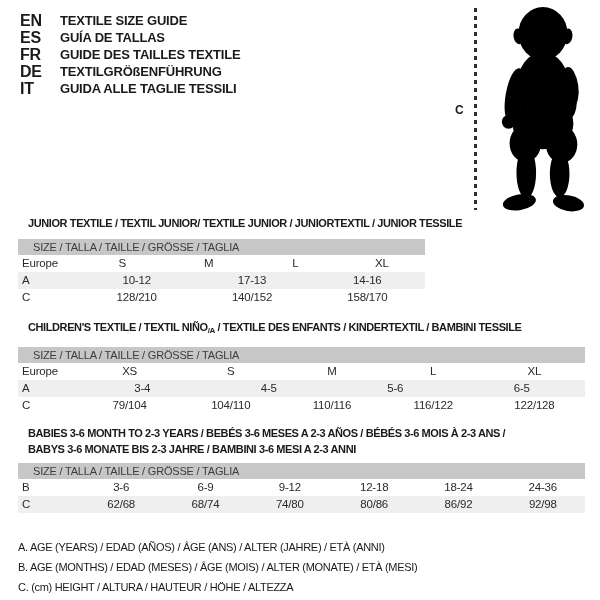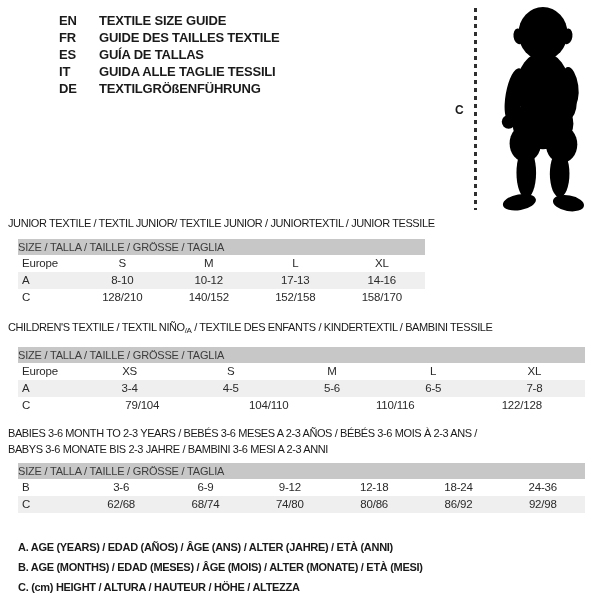--- a/index.html
+++ b/index.html
@@ -3,73 +3,73 @@
 <meta charset="utf-8">
 <style>
   html,body{margin:0;padding:0;}
   body{
     width:600px;height:600px;position:relative;background:#ffffff;
     font-family:"Liberation Sans",sans-serif;color:#1a1a1a;overflow:hidden;
   }
   
   .lang-block{position:absolute;left:20px;top:12px;}
   .lang-row{display:flex;height:17px;align-items:center;}
-  .lang-code{width:40px;font-size:13px;font-weight:bold;letter-spacing:-0.2px;margin-left:39px;}
+  .lang-code{width:40px;font-size:16px;font-weight:bold;letter-spacing:-0.2px;}
   .lang-title{font-size:13px;font-weight:bold;letter-spacing:-0.2px;}
   
   .measure-line{
     position:absolute;left:474px;top:8px;width:3px;height:202px;
     background:repeating-linear-gradient(to bottom,#2e2e2e 0 4px,transparent 4px 8px);
   }
   .measure-label{position:absolute;left:455px;top:103px;font-size:12px;font-weight:bold;}
   .baby{position:absolute;left:482px;top:4px;}
   
   .section-title{
-    position:absolute;left:8px;font-size:11px;font-weight:normal;
+    position:absolute;left:28px;font-size:11px;font-weight:bold;
     letter-spacing:-0.4px;white-space:nowrap;line-height:16px;
   }
   .sub{font-size:8px;vertical-align:-2px;}
   .size-table{position:absolute;left:18px;}
   .w-narrow{width:407px;}
   .w-wide{width:567px;}
   .size-bar{
     height:16px;line-height:16px;background:#c7c7c7;color:#3c3c3c;
-    font-size:11px;padding-left:0;letter-spacing:-0.2px;
+    font-size:11px;padding-left:15px;letter-spacing:-0.2px;
   }
   .t-row{display:flex;height:17px;line-height:17px;font-size:11.5px;color:#2a2a2a;letter-spacing:-0.2px;}
   .t-row.shaded{background:#efefef;}
   .t-label{width:57px;padding-left:4px;text-align:left;}
   .t-cell{flex:1;text-align:center;}
   
   .footnotes{position:absolute;left:18px;top:537px;}
-  .footnote{height:20px;line-height:20px;font-size:11px;font-weight:bold;letter-spacing:-0.3px;white-space:nowrap;}
+  .footnote{height:20px;line-height:20px;font-size:11px;font-weight:normal;letter-spacing:-0.3px;white-space:nowrap;}
 </style>
 </head>
 <body>
 
 <div class="lang-block">
   <div class="lang-row">
     <span class="lang-code">EN</span>
     <span class="lang-title">TEXTILE SIZE GUIDE</span>
   </div>
   <div class="lang-row">
+    <span class="lang-code">ES</span>
+    <span class="lang-title">GUÍA DE TALLAS</span>
+  </div>
+  <div class="lang-row">
     <span class="lang-code">FR</span>
     <span class="lang-title">GUIDE DES TAILLES TEXTILE</span>
   </div>
   <div class="lang-row">
-    <span class="lang-code">ES</span>
-    <span class="lang-title">GUÍA DE TALLAS</span>
+    <span class="lang-code">DE</span>
+    <span class="lang-title">TEXTILGRÖßENFÜHRUNG</span>
   </div>
   <div class="lang-row">
     <span class="lang-code">IT</span>
     <span class="lang-title">GUIDA ALLE TAGLIE TESSILI</span>
-  </div>
-  <div class="lang-row">
-    <span class="lang-code">DE</span>
-    <span class="lang-title">TEXTILGRÖßENFÜHRUNG</span>
   </div>
 </div>
 
 <div class="measure-line"></div>
 <div class="measure-label">C</div>
 <div class="baby">
   <svg viewBox="0 0 120 215" width="118" height="211" aria-hidden="true">
     <g fill="#000000">
       <ellipse cx="62" cy="30" rx="25" ry="27"></ellipse>
       <ellipse cx="37" cy="33" rx="5" ry="8" transform="rotate(-8 37 33)"></ellipse>
@@ -96,30 +96,28 @@
   <div class="size-bar">SIZE / TALLA / TAILLE / GRÖSSE / TAGLIA</div>
   <div class="t-row">
     <span class="t-label">Europe</span>
     <span class="t-cell">S</span>
     <span class="t-cell">M</span>
     <span class="t-cell">L</span>
     <span class="t-cell">XL</span>
   </div>
   <div class="t-row shaded">
     <span class="t-label">A</span>
-    <span class="t-cell">8-10</span>
     <span class="t-cell">10-12</span>
     <span class="t-cell">17-13</span>
     <span class="t-cell">14-16</span>
   </div>
   <div class="t-row">
     <span class="t-label">C</span>
     <span class="t-cell">128/210</span>
     <span class="t-cell">140/152</span>
-    <span class="t-cell">152/158</span>
     <span class="t-cell">158/170</span>
   </div>
 </div>
 
 <div class="section-title" style="top:319px;">
   <span>CHILDREN'S TEXTILE / TEXTIL NIÑO</span><span class="sub">/A</span><span> / TEXTILE DES ENFANTS / KINDERTEXTIL / BAMBINI TESSILE</span>
 </div>
 <div class="size-table w-wide" style="top:347px;">
   <div class="size-bar">SIZE / TALLA / TAILLE / GRÖSSE / TAGLIA</div>
   <div class="t-row">
@@ -129,27 +127,27 @@
     <span class="t-cell">M</span>
     <span class="t-cell">L</span>
     <span class="t-cell">XL</span>
   </div>
   <div class="t-row shaded">
     <span class="t-label">A</span>
     <span class="t-cell">3-4</span>
     <span class="t-cell">4-5</span>
     <span class="t-cell">5-6</span>
     <span class="t-cell">6-5</span>
-    <span class="t-cell">7-8</span>
   </div>
   <div class="t-row">
     <span class="t-label">C</span>
     <span class="t-cell">79/104</span>
     <span class="t-cell">104/110</span>
     <span class="t-cell">110/116</span>
+    <span class="t-cell">116/122</span>
     <span class="t-cell">122/128</span>
   </div>
 </div>
 
 <div class="section-title" style="top:425px;">
   <div>BABIES 3-6 MONTH TO 2-3 YEARS / BEBÉS 3-6 MESES A 2-3 AÑOS / BÉBÉS 3-6 MOIS À 2-3 ANS /</div>
   <div>BABYS 3-6 MONATE BIS 2-3 JAHRE / BAMBINI 3-6 MESI A 2-3 ANNI</div>
 </div>
 <div class="size-table w-wide" style="top:463px;">
   <div class="size-bar">SIZE / TALLA / TAILLE / GRÖSSE / TAGLIA</div>

